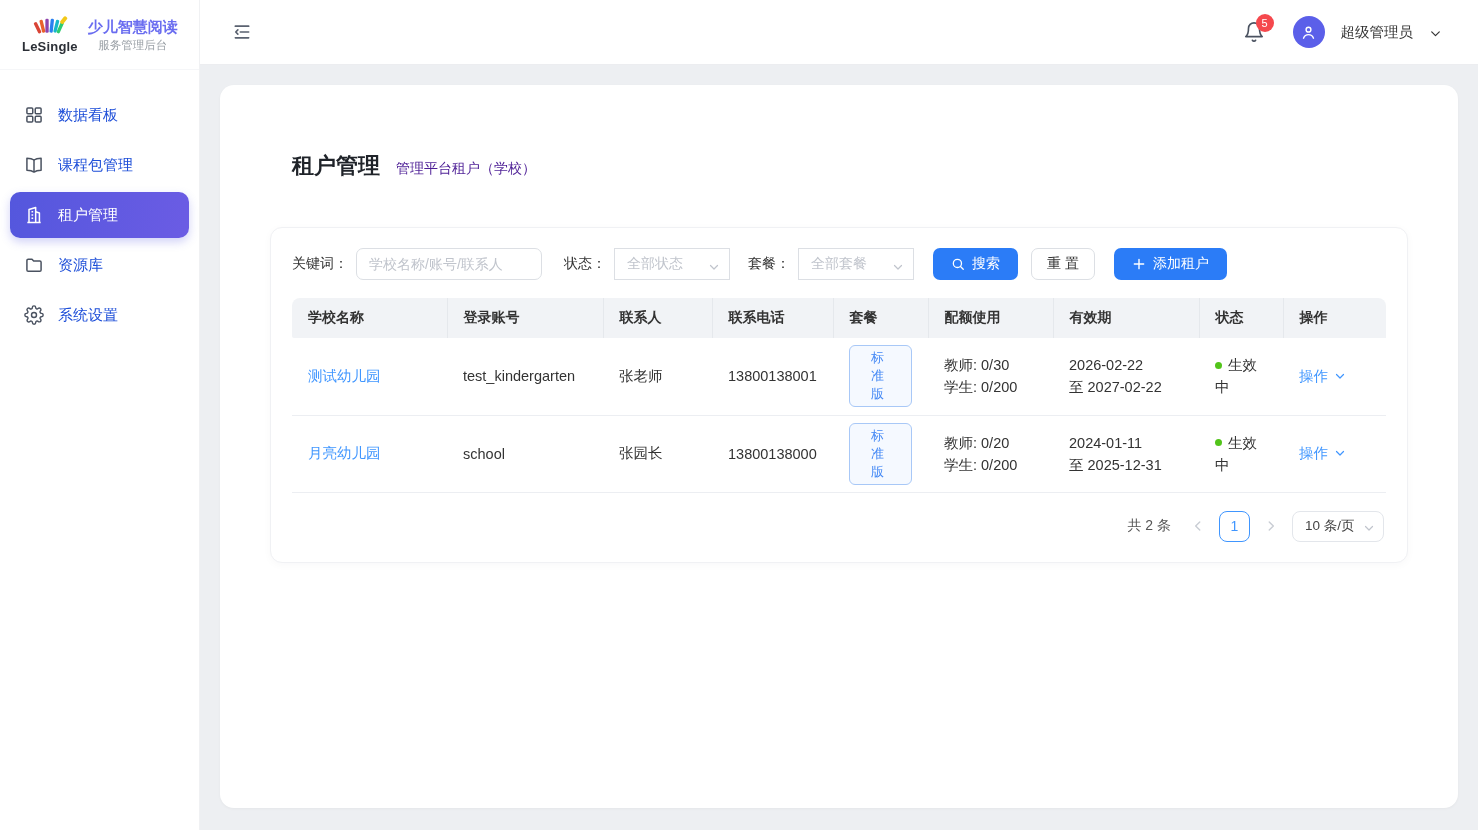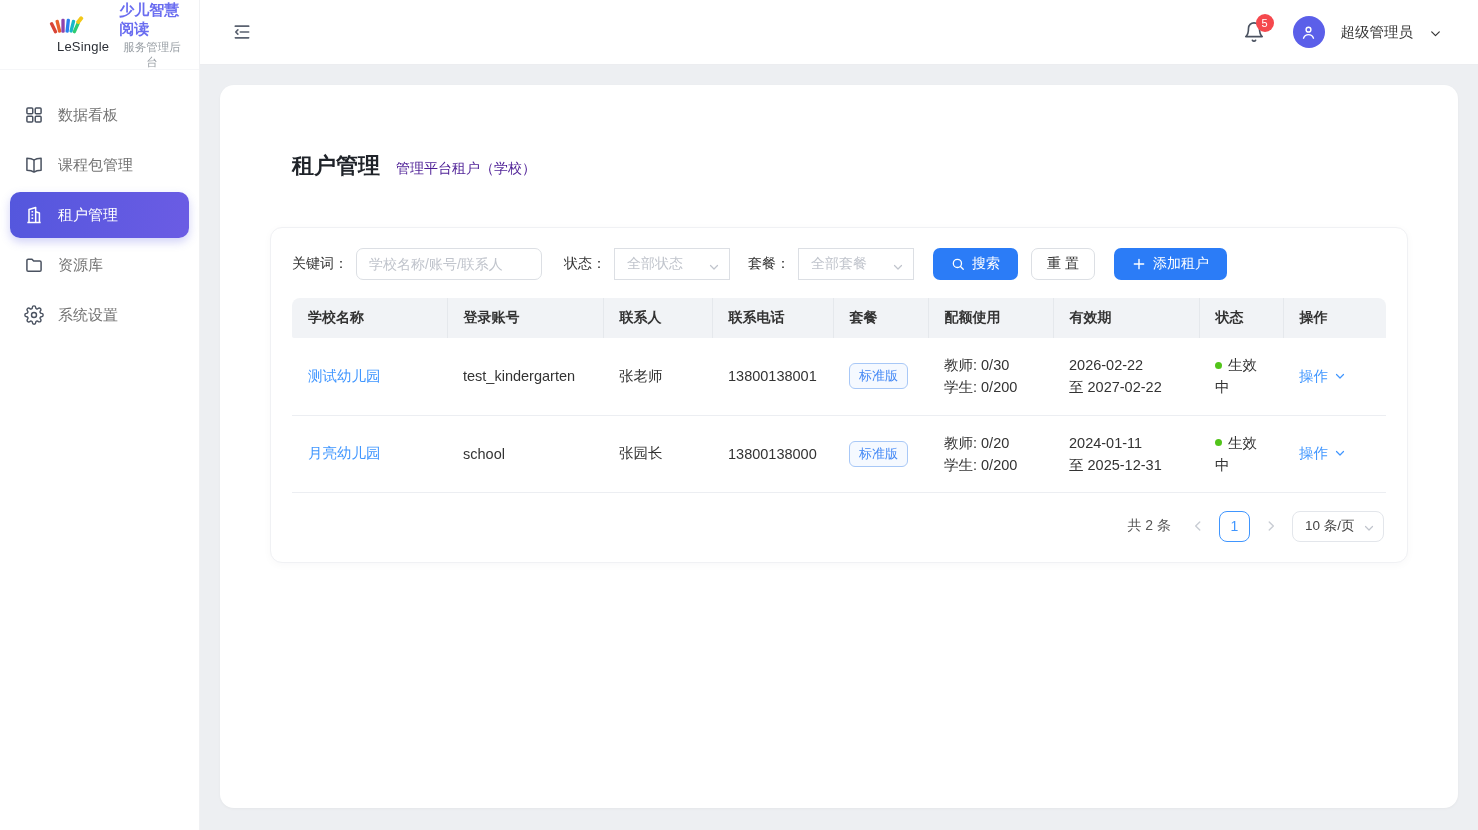--- a/index.html
+++ b/index.html
@@ -2,26 +2,26 @@
 <html lang="zh"><head>
 <meta charset="utf-8">
 <style>
   * { margin:0; padding:0; box-sizing:border-box; }
   html,body { width:1478px; height:830px; font-family:"Liberation Sans","DejaVu Sans",sans-serif; background:#edeff2; overflow:hidden; }
 
   
   .sidebar { position:fixed; left:0; top:0; width:200px; height:100%; background:#fff; border-right:1px solid #f0f1f3; z-index:10; }
   .brand { display:flex; align-items:center; gap:10px; height:70px; padding:0 14px 0 22px; border-bottom:1px solid #f5f6f8; }
   .brand-logo { display:flex; flex-direction:column; align-items:center; }
-  .brand-logo-text { font-size:13px; font-weight:400; color:#2b2f36; margin-top:-3px; letter-spacing:.2px;margin-left:35px; }
+  .brand-logo-text { font-size:13px; font-weight:700; color:#2b2f36; margin-top:-3px; letter-spacing:.2px; }
   .brand-text { display:flex; flex-direction:column; }
   .brand-title { font-size:15px; font-weight:700; color:#6a6df0; line-height:19px; }
   .brand-sub { font-size:11.5px; color:#9aa0a6; margin-top:2px;text-align:center; }
   .nav { padding:18px 0 0; }
-  .nav-item { display:flex; align-items:center; gap:14px; height:46px; margin:4px 10px; padding:0 14px; border-radius:10px; color:#737373; font-size:15px; cursor:pointer; }
+  .nav-item { display:flex; align-items:center; gap:14px; height:46px; margin:4px 10px; padding:0 14px; border-radius:10px; color:#1d4ed8; font-size:15px; cursor:pointer; }
   .nav-item .nav-icon { width:20px; height:20px; color:#4a5260; flex:0 0 20px; }
   .nav-item.active { background:linear-gradient(100deg,#5457dd 0%,#6b5ce4 100%); color:#fff; box-shadow:0 4px 10px rgba(90,92,228,.28); }
   .nav-item.active .nav-icon { color:#fff; }
   .nav-icon svg { width:100%; height:100%; }
 
   
   .header { position:fixed; left:200px; right:0; top:0; height:65px; background:#fff; border-bottom:1px solid #ecedf0; display:flex; align-items:center; justify-content:space-between; padding:0 36px 0 32px; z-index:9; }
   .fold-btn { width:20px; height:20px; color:#5a6270; cursor:pointer; }
   .fold-btn svg { width:100%; height:100%; }
   .header-right { display:flex; align-items:center; gap:16px; }
@@ -60,21 +60,21 @@
   .btn .b-icon svg { width:100%; height:100%; }
 
   
   table.grid { width:100%; border-collapse:collapse; table-layout:fixed; margin-top:18px; }
   .grid thead th { background:#f1f3f6; font-size:14px; font-weight:600; color:#333; text-align:left; height:40px; padding:0 16px; border-right:1px solid #e5e8ec; }
   .grid thead th:last-child { border-right:none; }
   .grid thead th:first-child { border-top-left-radius:8px; border-bottom-left-radius:2px; }
   .grid thead th:last-child { border-top-right-radius:8px; }
   .grid tbody td { height:77px; padding:0 16px; font-size:14.5px; color:#333; border-bottom:1px solid #eceef2; vertical-align:middle; background:#fff; }
   .link { color:#4096ff; cursor:pointer; text-decoration:none; }
-  .badge-std { display:inline-block; border:1px solid #a8c8f7; background:#f5f9ff; color:#4589f5; font-size:13px; padding:3px 9px; border-radius:6px; }
+  .badge-std { display:inline-block; border:1px solid #a8c8f7; background:#f5f9ff; color:#4589f5; font-size:13px; padding:3px 21px; border-radius:6px; }
   .two-line div { line-height:22px; }
   .status-cell { line-height:22px; }
   .dot { display:inline-block; width:7px; height:7px; border-radius:50%; background:#52c41a; margin-right:6px; vertical-align:middle; position:relative; top:-1px; }
   .op-cell { white-space:nowrap; }
   .op-caret { display:inline-block; width:12px; height:12px; color:#4096ff; margin-left:6px; vertical-align:-1px; }
   .op-caret svg { width:100%; height:100%; }
 
   
   .pager { display:flex; align-items:center; justify-content:flex-end; gap:14px; margin-top:18px; padding-right:2px; }
   .pg-total { font-size:14px; color:#555; margin-right:6px; }

